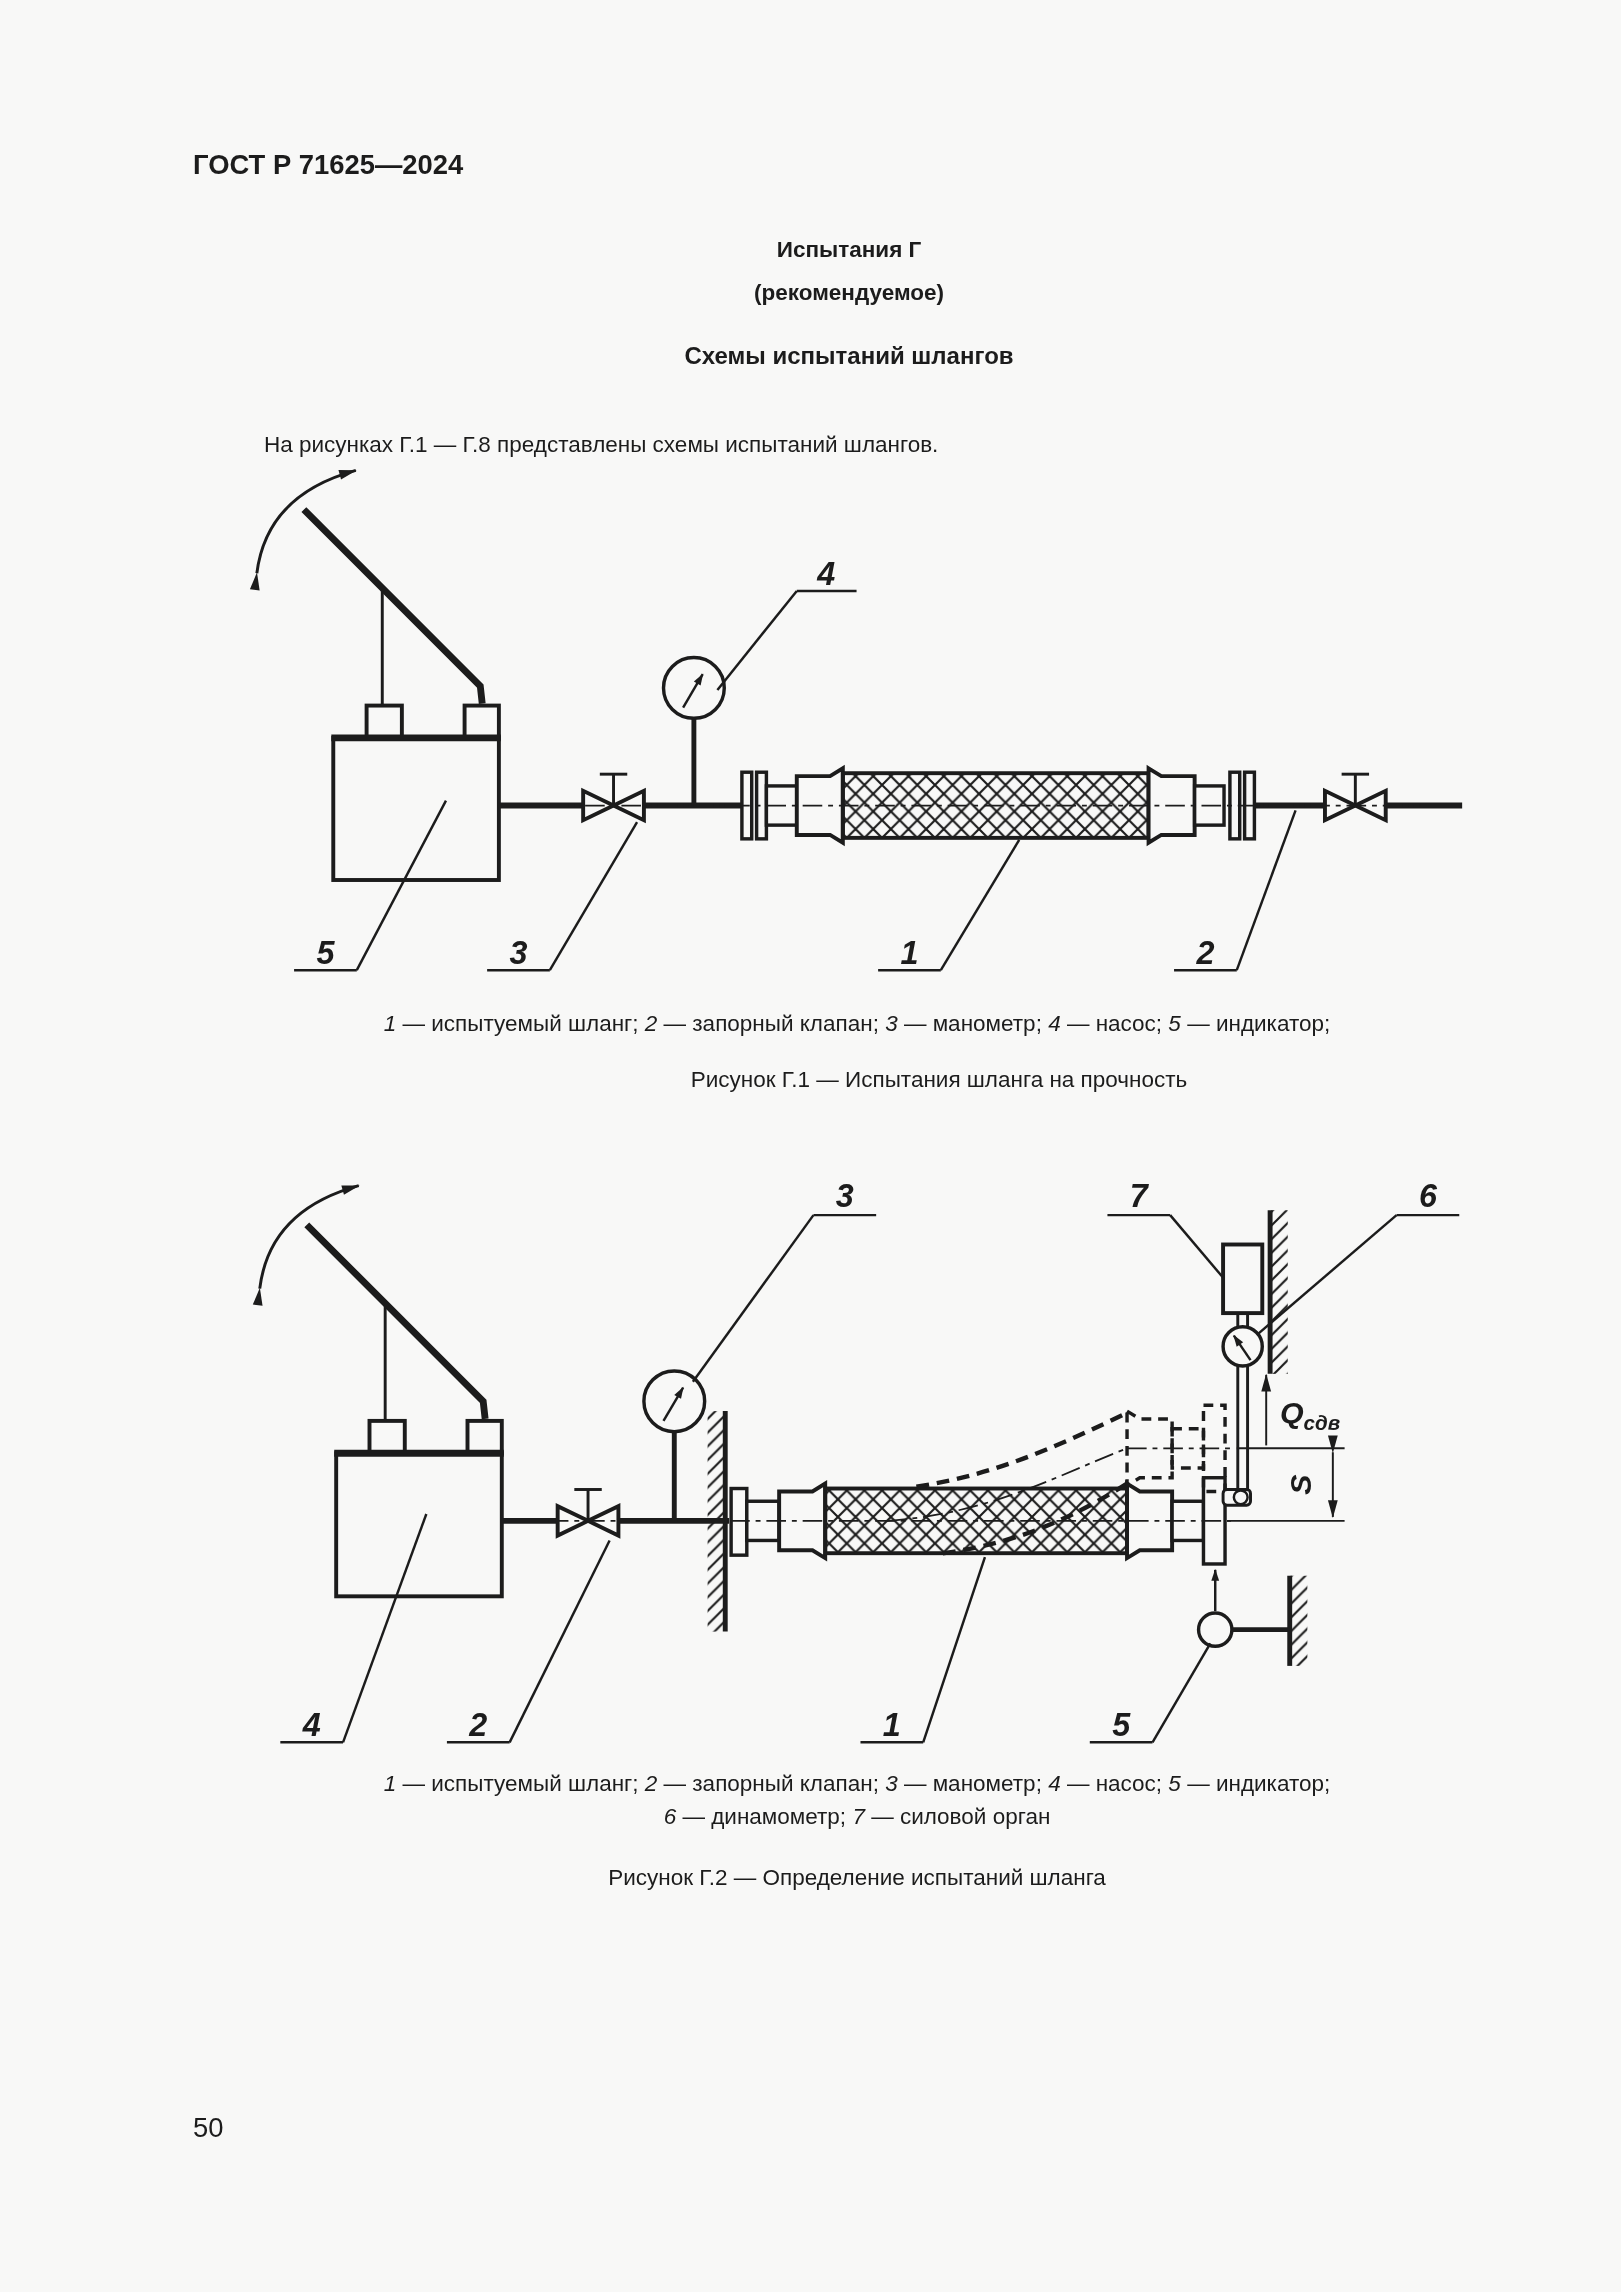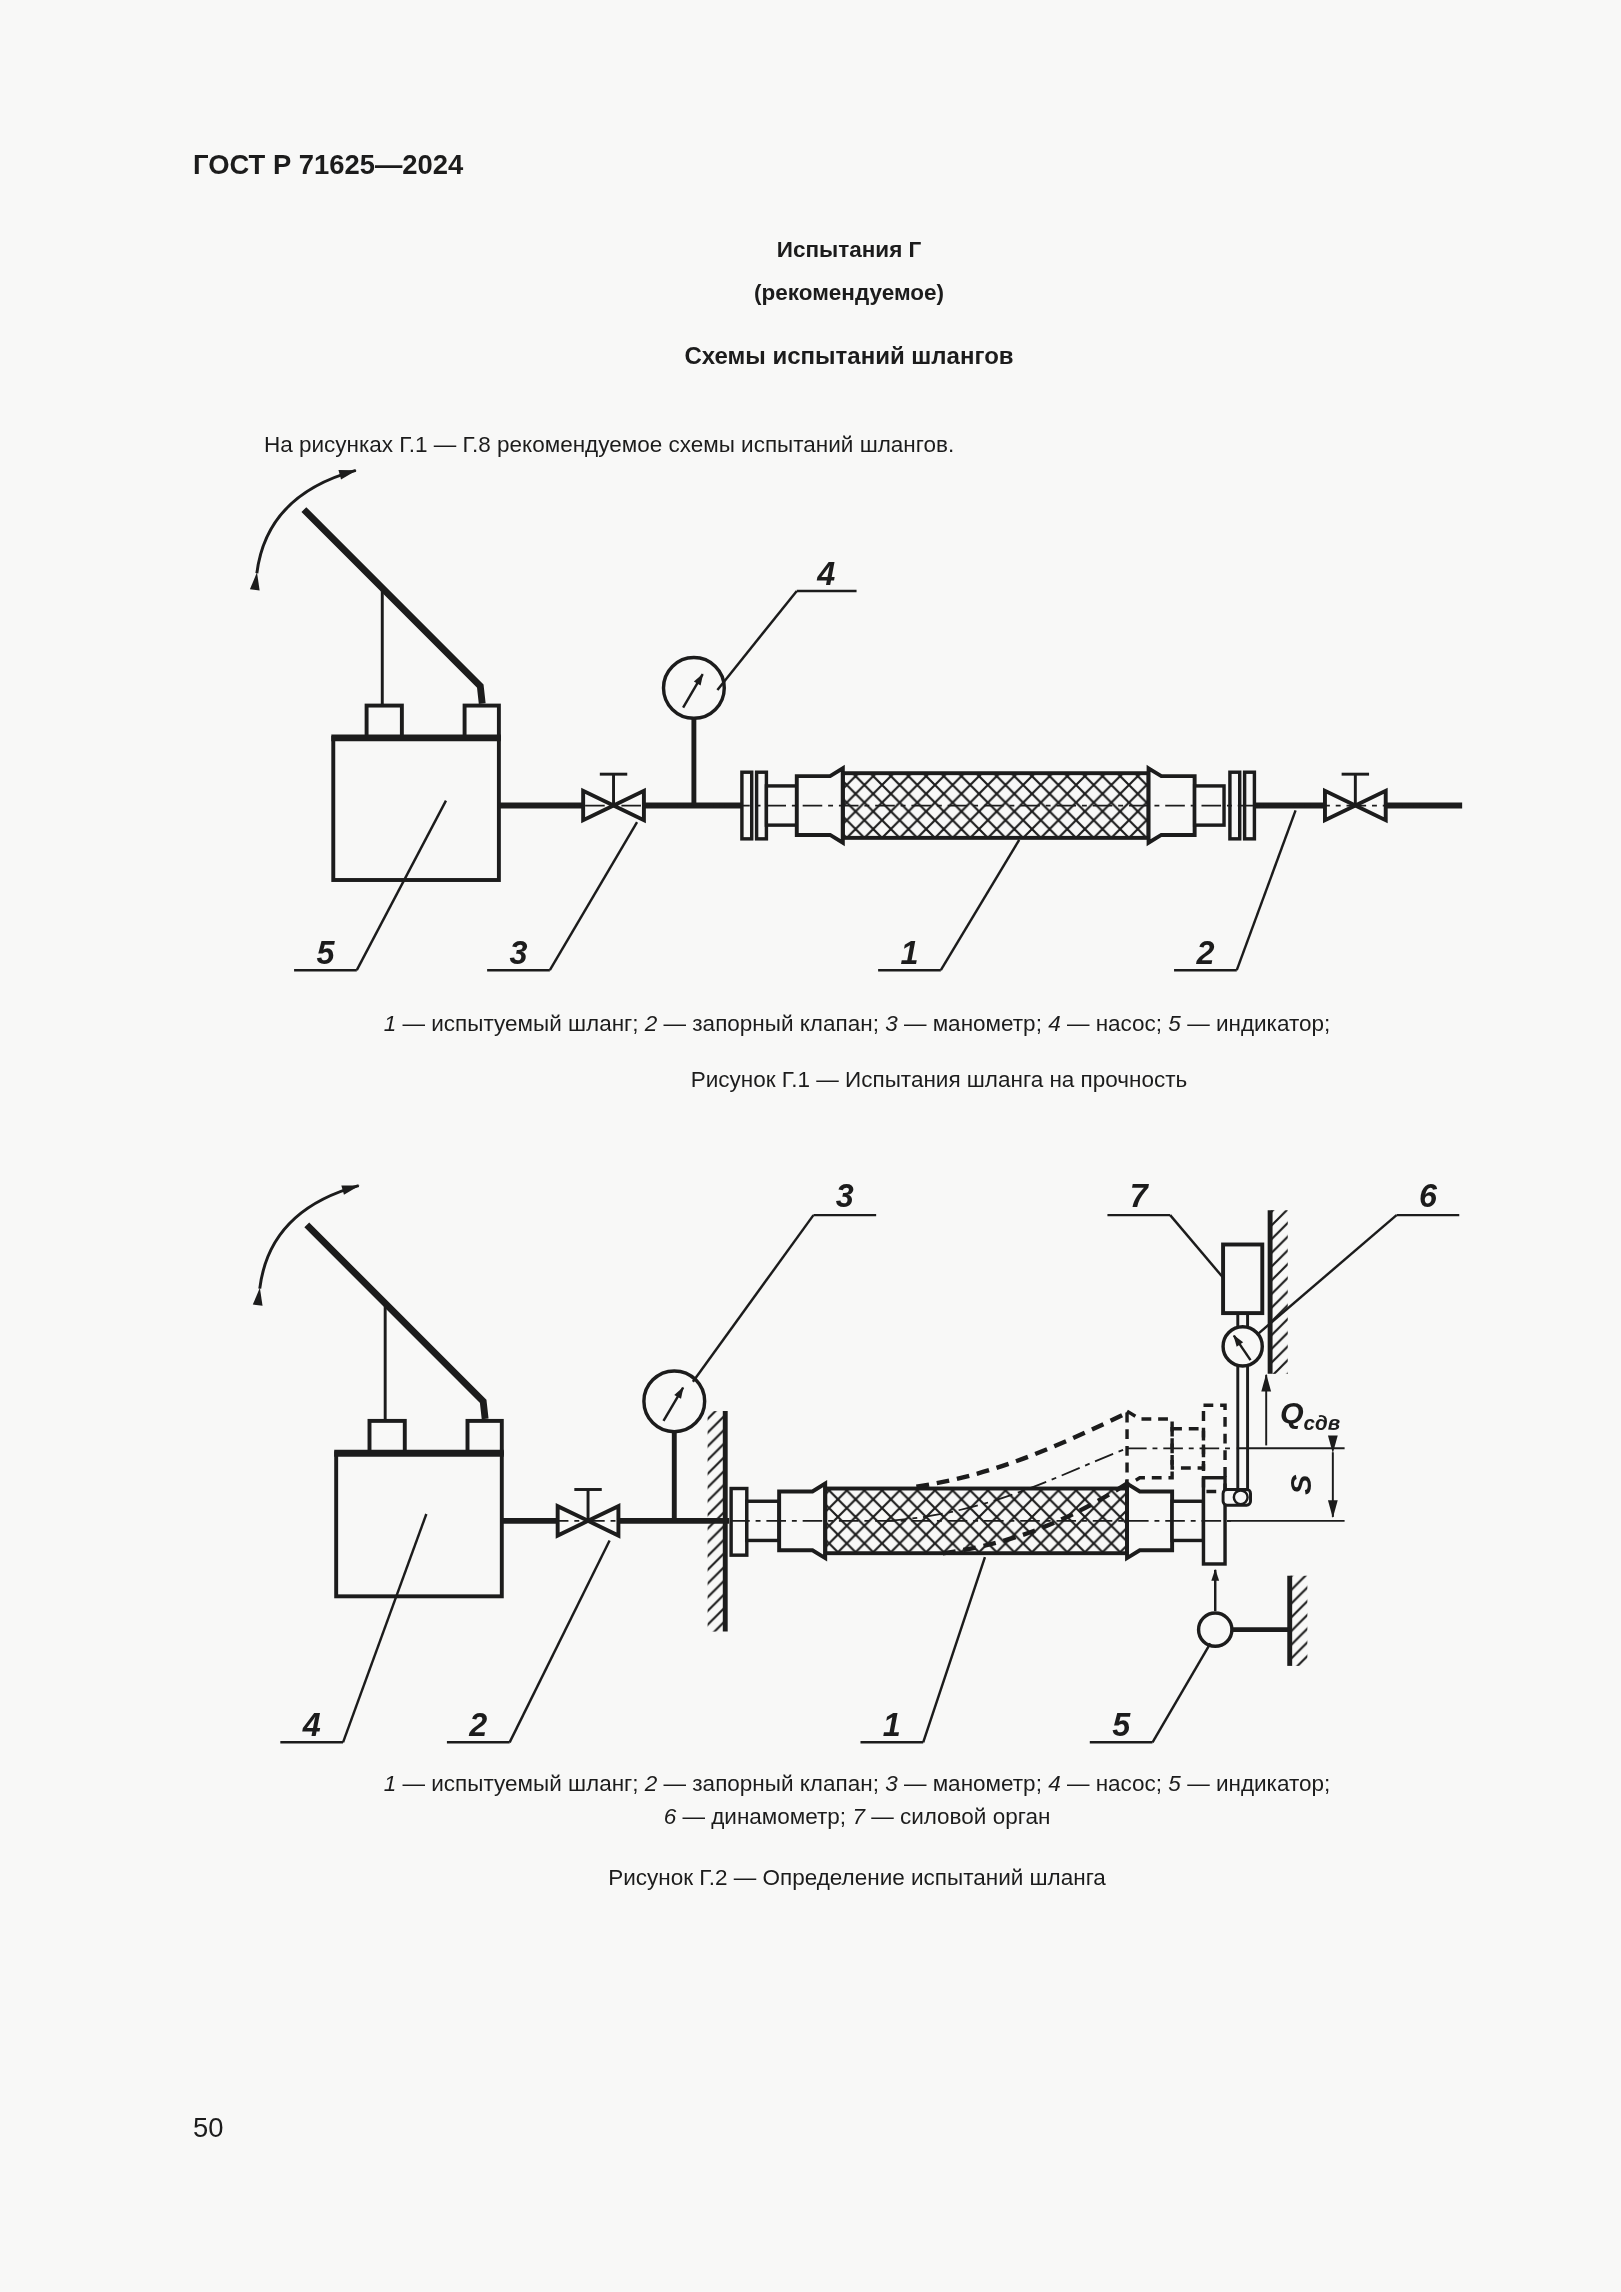--- a/index.html
+++ b/index.html
@@ -31,21 +31,21 @@
 </head>
 <body>
 
 <div id="page">
 
   <div class="abs b t28" style="left:193px;top:149px;">ГОСТ Р 71625—2024</div>
 
   <div class="abs ctr b t23" style="left:849px;top:236px;">Испытания Г</div>
   <div class="abs ctr b t23" style="left:849px;top:279px;">(рекомендуемое)</div>
   <div class="abs ctr b" style="left:849px;top:342px;font-size:24px;">Схемы испытаний шлангов</div>
-  <div class="abs t23" style="left:264px;top:431px;">На рисунках Г.1 — Г.8 рекомендуемое схемы испытаний шлангов.</div>
+  <div class="abs t23" style="left:264px;top:431px;">На рисунках Г.1 — Г.8 представлены схемы испытаний шлангов.</div>
 
   <svg style="top:441px;" width="1621" height="537" viewBox="0 450 1654 548">
     <defs>
       <pattern id="br1" width="18" height="18" patternUnits="userSpaceOnUse">
         <path d="M0,9 L9,0 M9,18 L18,9 M0,9 L9,18 M9,0 L18,9" stroke="#1c1c1c" stroke-width="2.2" fill="none"></path>
       </pattern>
       <marker id="ab1" viewBox="0 0 20 12" markerWidth="20" markerHeight="12" refX="18" refY="6" orient="auto" markerUnits="userSpaceOnUse">
         <path d="M1,1 L19,6 L1,11 Z" fill="#1c1c1c"></path>
       </marker>
       <marker id="as1" viewBox="0 0 14 10" markerWidth="14" markerHeight="10" refX="12" refY="5" orient="auto" markerUnits="userSpaceOnUse">

